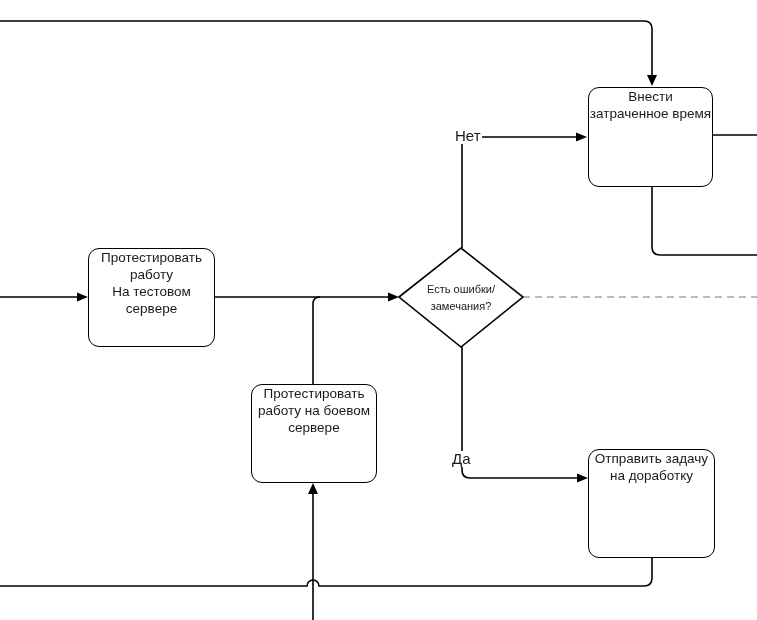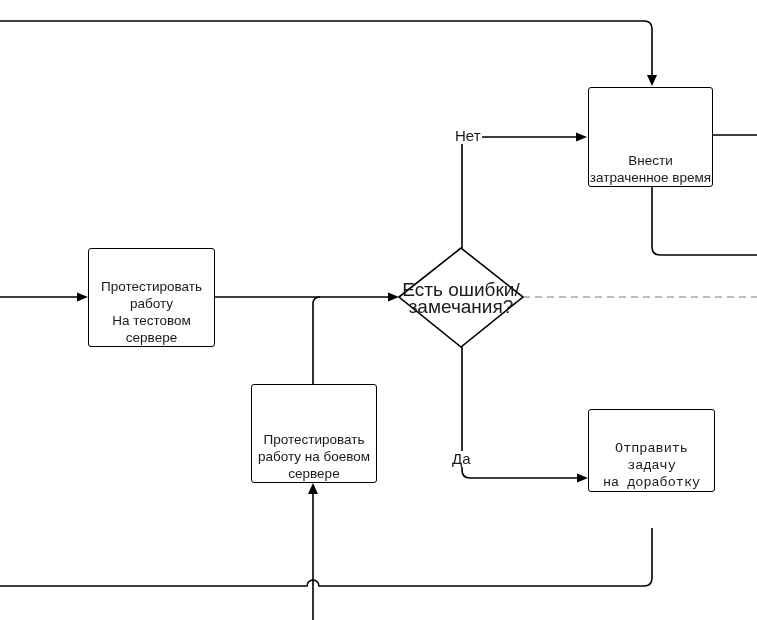--- a/index.html
+++ b/index.html
@@ -33,38 +33,38 @@
     fill: var(--fill, #ffffff);
     stroke: var(--line, #000000);
     stroke-width: 1.6;
     stroke-linejoin: miter;
   }
   .node {
     position: absolute;
     box-sizing: border-box;
     background: var(--fill, #ffffff);
     border: 1.5px solid var(--line, #000000);
-    border-radius: 3px;
+    border-radius: 11px;
     display: flex;
-    align-items: flex-end;
+    align-items: flex-start;
     justify-content: center;
     text-align: center;
     font-size: 13.5px;
     line-height: 17px;
     color: var(--text, #1a1a1a);
     white-space: pre-line;
     z-index: 2;
   }
   .diamond-label {
     position: absolute;
     display: flex;
     align-items: center;
     justify-content: center;
     text-align: center;
-    font-size: 19px;
+    font-size: 11px;
     line-height: 17px;
     color: var(--text, #1a1a1a);
     white-space: pre-line;
     z-index: 3;
     pointer-events: none;
   }
   .edge-label {
     position: absolute;
     background: var(--fill, #ffffff);
     font-size: 15px;
@@ -123,21 +123,21 @@
     <span>Протестировать
 работу на боевом
 сервере</span>
   </div>
 
   <div class="node" style="left:588px; top:87px; width:125px; height:100px;">
     <span>Внести
 затраченное время</span>
   </div>
 
-  <div class="node" style="left:588px; top:409px; width:127px; height:83px;font-family:Liberation Mono, monospace;">
+  <div class="node" style="left:588px; top:449px; width:127px; height:109px;">
     <span>Отправить задачу
 на доработку</span>
   </div>
 
   <div class="diamond-label" style="left:399px; top:248px; width:124px; height:99px;">Есть ошибки/
 замечания?</div>
 
   <div class="edge-label" style="left:454px; top:128px;">Нет</div>
 
   <div class="edge-label" style="left:451px; top:451px;">Да</div>

